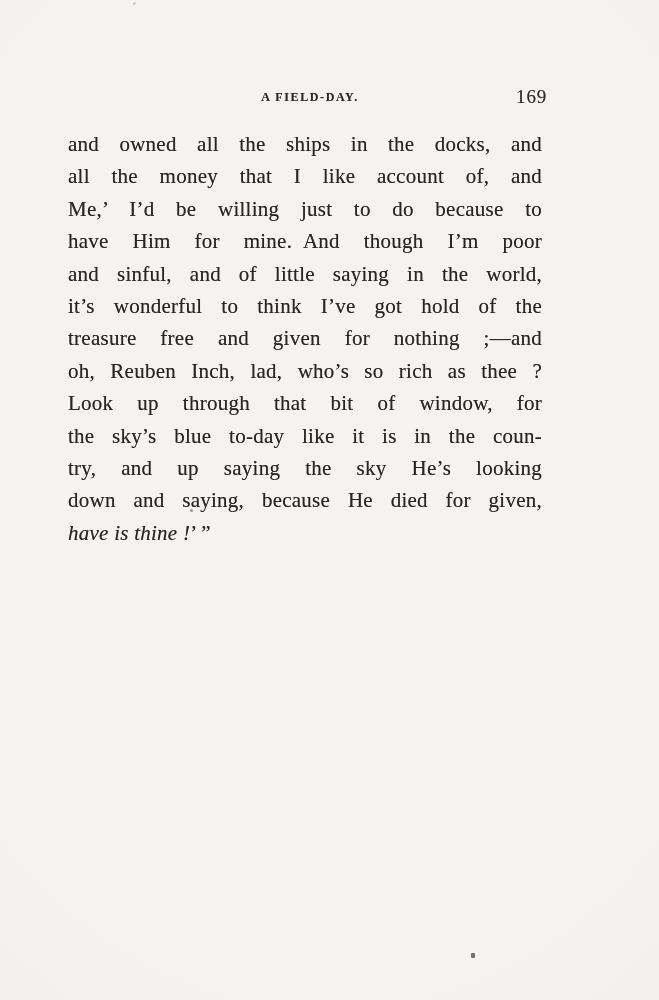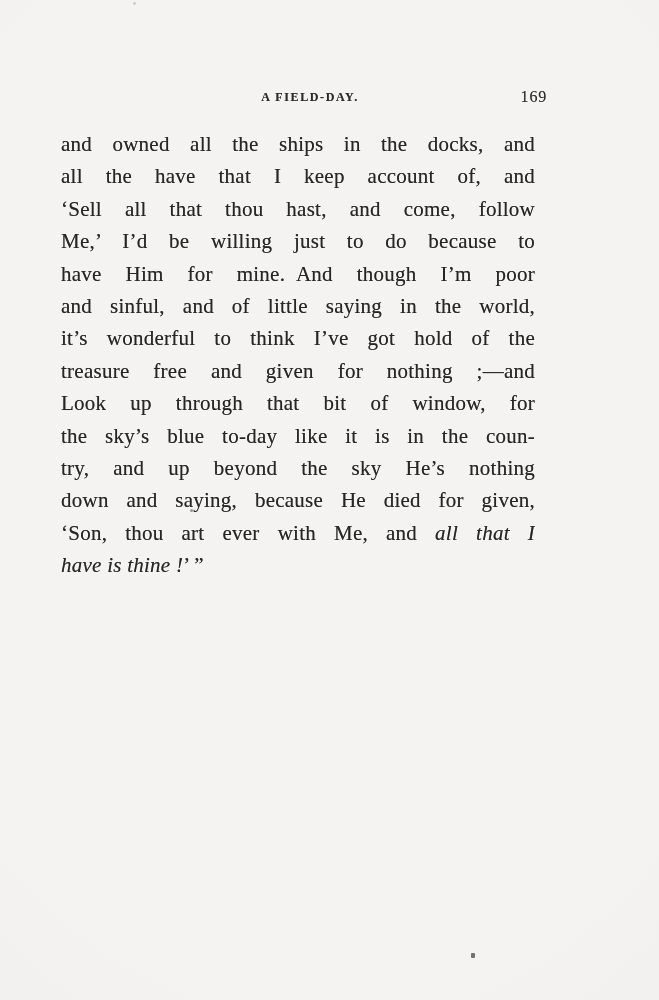--- a/index.html
+++ b/index.html
@@ -33,31 +33,31 @@
     font-weight: 700;
     letter-spacing: 1.6px;
     color: #2b2b2b;
     line-height: 22px;
     text-shadow: 0 0 0.4px rgba(43,43,43,0.55);
   }
   #page-number {
     position: absolute;
     right: 0;
     top: 0;
-    font-size: 16px;
+    font-size: 19px;
     letter-spacing: 0.8px;
     line-height: 22px;
     color: #2e2e2e;
     text-shadow: 0 0 0.4px rgba(46,46,46,0.5);
     text-align: center;
   }
   
   #body-text {
     position: absolute;
-    left: 61px;
+    left: 68px;
     top: 128px;
     width: 474px;
   }
   #body-text .line {
     width: 474px;
     height: 32.4px;
     line-height: 32.4px;
     font-size: 21px;
     letter-spacing: 0.25px;
     text-align: justify;
@@ -89,32 +89,31 @@
 
 <div id="page">
 
   <div id="running-head">
     <span id="head-title">A FIELD-DAY.</span>
     <span id="page-number">169</span>
   </div>
 
   <div id="body-text">
       <div class="line"><span>and owned all the ships in the docks, and</span></div>
-      <div class="line"><span>all the have that I keep account of, and</span></div>
-      <div class="line"><span>‘Sell all that thou hast, and come, follow</span></div>
+      <div class="line"><span>all the money that I like account of, and</span></div>
       <div class="line"><span>Me,’ I’d be willing just to do because to</span></div>
       <div class="line"><span>have Him for mine. And though I’m poor</span></div>
       <div class="line"><span>and sinful, and of little saying in the world,</span></div>
       <div class="line"><span>it’s wonderful to think I’ve got hold of the</span></div>
       <div class="line"><span>treasure free and given for nothing ;—and</span></div>
+      <div class="line"><span>oh, Reuben Inch, lad, who’s so rich as thee ?</span></div>
       <div class="line"><span>Look up through that bit of window, for</span></div>
       <div class="line"><span>the sky’s blue to-day like it is in the coun-</span></div>
-      <div class="line"><span>try, and up beyond the sky He’s nothing</span></div>
+      <div class="line"><span>try, and up saying the sky He’s looking</span></div>
       <div class="line"><span>down and saying, because He died for given,</span></div>
-      <div class="line"><span>‘Son, thou art ever with Me, and </span><span class="it">all that I</span></div>
       <div class="line last"><span class="it">have is thine !</span><span>’ ”</span></div>
     </div>
 
   <div class="speck" id="speck-1"></div>
   <div class="speck" id="speck-2"></div>
   <div class="speck" id="speck-3"></div>
 
 </div>
 
 </body></html>

